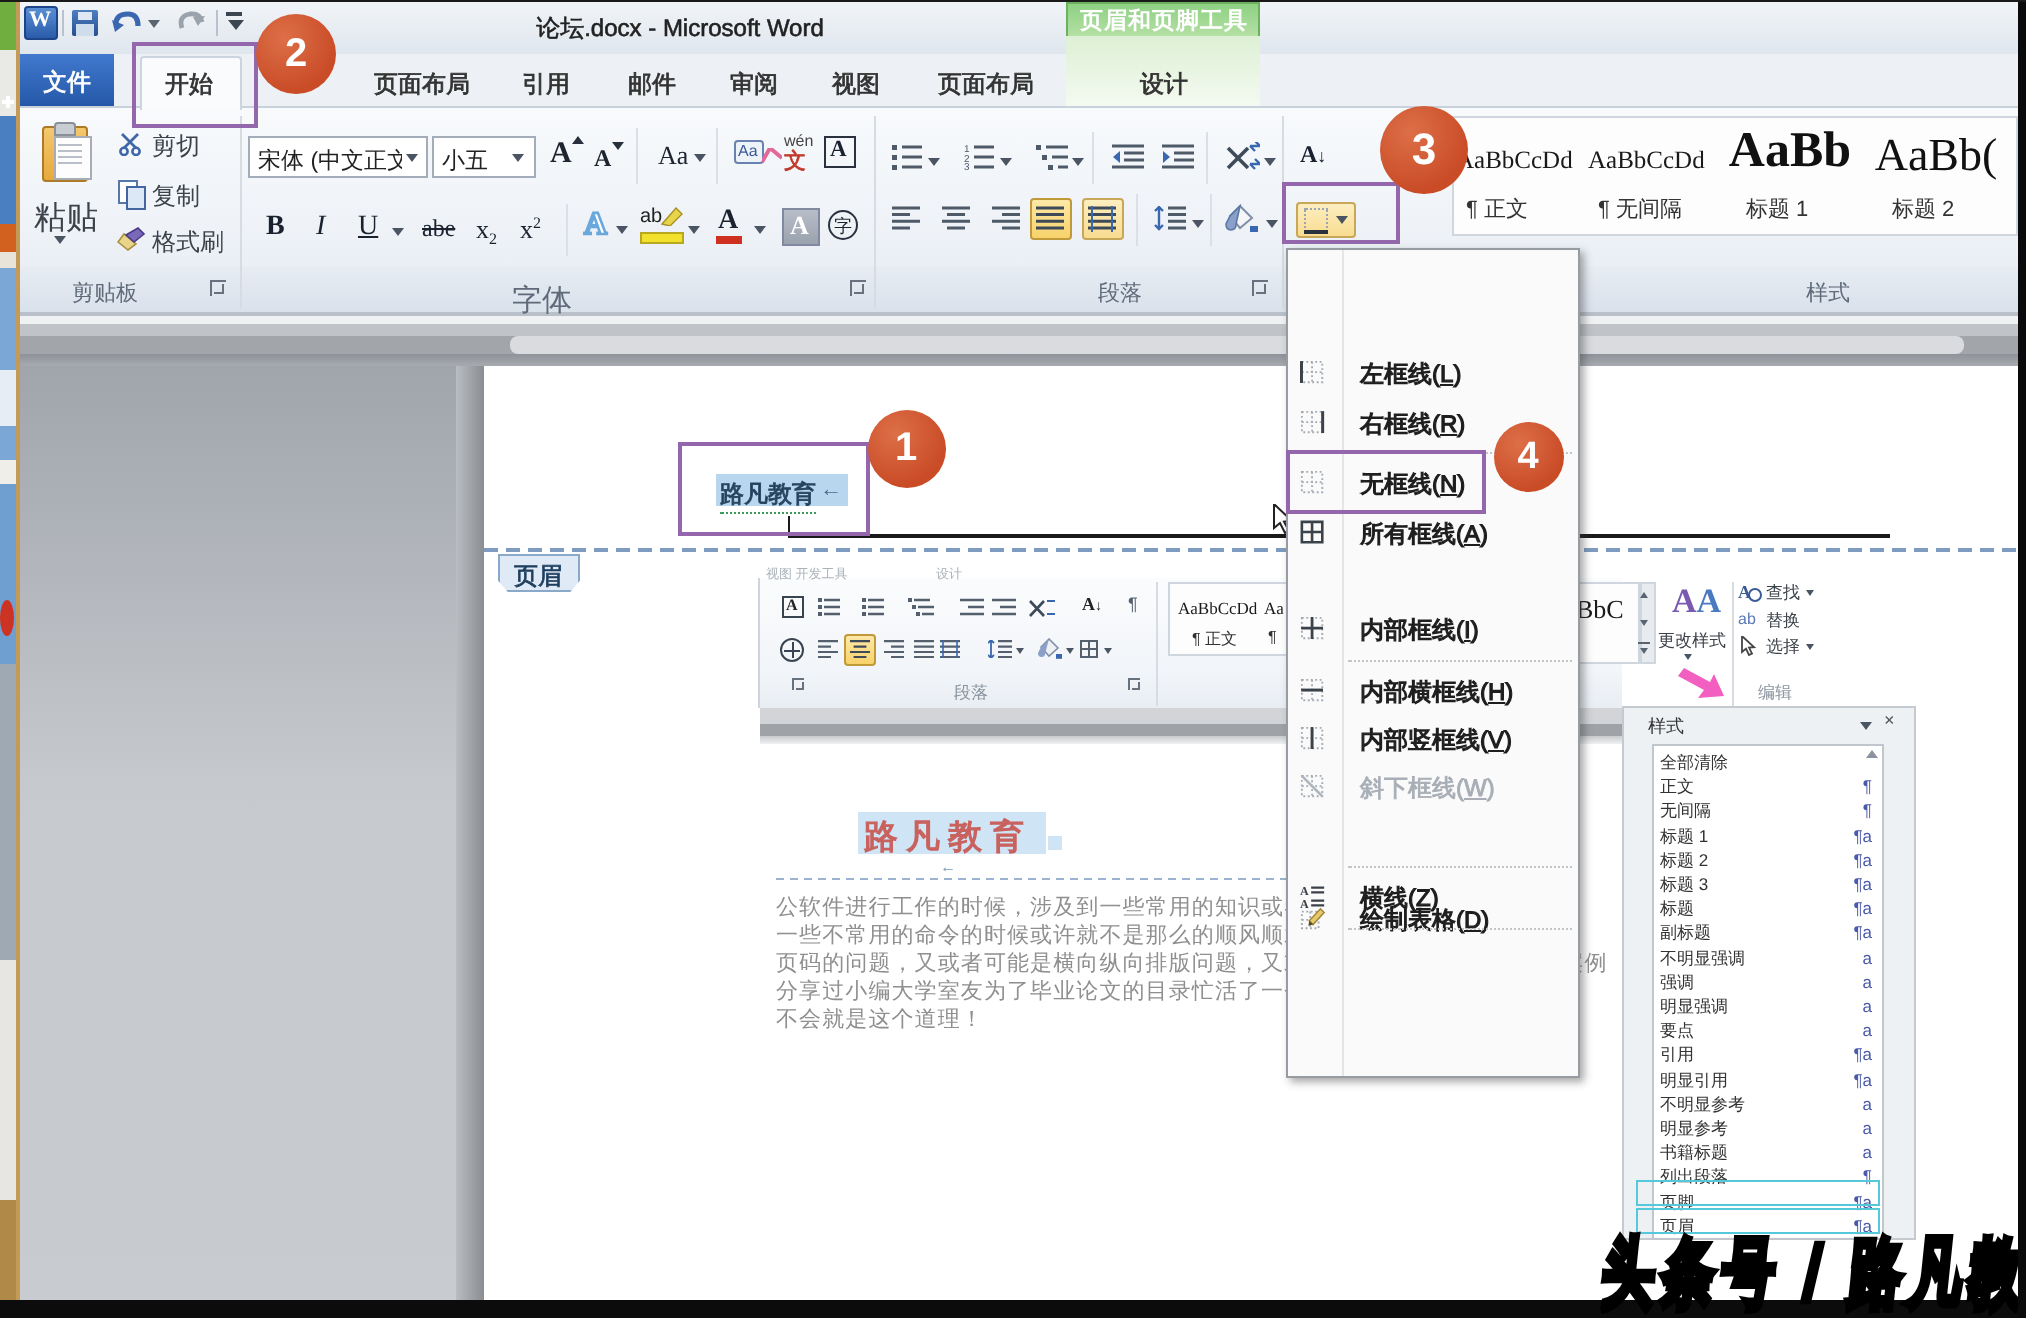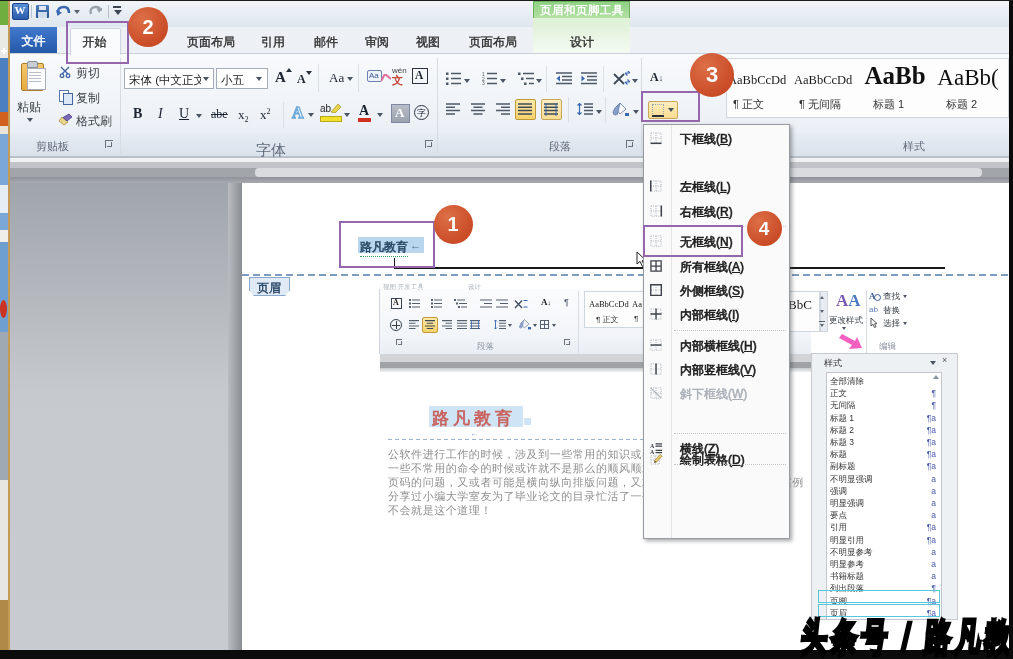--- a/index.html
+++ b/index.html
@@ -76,20 +76,21 @@
  <div class="a" style="left:74px;top:10px;width:0;height:0;border-left:3px solid transparent;border-right:3px solid transparent;border-top:4px solid #5a6470"></div>
 
  <svg class="a" style="left:88px;top:4px" width="16" height="14" viewBox="0 0 16 14">
         <path d="M3 10 Q1 4 7 3 Q12 2.5 13 7" fill="none" stroke="#9aa2ac" stroke-width="2.4"></path>
         <path d="M14.5 4 L11 9 L8.5 4.5 Z" fill="#9aa2ac"></path>
       </svg>
  <div class="a" style="left:108px;top:5px;width:1px;height:13px;background:#b8c2ce"></div>
  <div class="a" style="left:113px;top:6px;width:8px;height:1.5px;background:#3c4652"></div>
  <div class="a" style="left:114px;top:10px;width:0;height:0;border-left:4px solid transparent;border-right:4px solid transparent;border-top:5px solid #3c4652"></div>
 </div>
+<div class="a txt" style="left:255px;top:6px;width:170px;font-size:12px;color:#222;text-align:center;-webkit-text-stroke:0.3px #222">论坛.docx - Microsoft Word</div>
 
 <div class="a" style="left:533px;top:1px;width:97px;height:17px;background:linear-gradient(#8ed183,#b4e0a4);border:1px solid #6cb25e;border-bottom:none;box-sizing:border-box"></div>
 <div class="a txt" style="left:537px;top:3px;width:90px;font-size:11.5px;font-weight:bold;color:#fff;text-align:center;letter-spacing:0.5px">页眉和页脚工具</div>
 <div class="a" style="left:533px;top:18px;width:97px;height:35px;background:linear-gradient(#ddf0d4,#f4faf1)"></div>
 
 <div class="a" id="filetab" style="left:10px;top:27px;width:47px;height:26px;background:linear-gradient(#4179ce,#2558a8);"></div>
 <div class="a txt" style="left:10px;top:33px;width:47px;text-align:center;font-size:12px;color:#fff;-webkit-text-stroke:0.4px #fff">文件</div>
 <div class="a" id="hometab" style="left:70px;top:28px;width:49px;height:26px;background:#fafbfc;border:1px solid #ccd4dd;border-bottom:none;border-radius:2px 2px 0 0"></div>
 <div class="a txt" style="left:70px;top:34px;width:49px;text-align:center;font-size:12px;color:#333;-webkit-text-stroke:0.4px #333">开始</div>
 <div class="a txt" id="tabs2" style="left:0;top:34px;font-size:12px;color:#333;-webkit-text-stroke:0.4px #333">
@@ -101,21 +102,21 @@
  <span class="a" style="left:455px;width:76px;text-align:center">页面布局</span>
  <span class="a" style="left:558px;width:48px;text-align:center">设计</span>
 </div>
 
 <div class="a" id="grp-clipboard">
 
  <div class="a" style="left:21px;top:63px;width:21px;height:26px;background:linear-gradient(#f3c86e,#e8a93c);border:1px solid #ad7b28;border-radius:2px"></div>
  <div class="a" style="left:27px;top:61px;width:9px;height:5px;background:#c8cdd4;border:1px solid #8a9099;border-radius:2px 2px 0 0"></div>
  <div class="a" style="left:27px;top:68px;width:17px;height:20px;background:#fdfdfd;border:1px solid #a8adb5"></div>
  <div class="a" style="left:29px;top:72px;width:12px;height:1px;background:#b9bfc8;box-shadow:0 3px #b9bfc8,0 6px #b9bfc8,0 9px #b9bfc8"></div>
- <div class="a txt" style="left:17px;top:99px;font-size:12px;color:#3c424a">粘贴</div>
+ <div class="a txt" style="left:17px;top:99px;font-size:16px;color:#3c424a">粘贴</div>
  <div class="a" style="left:27px;top:118px;width:0;height:0;border-left:3.5px solid transparent;border-right:3.5px solid transparent;border-top:4.5px solid #4a5463"></div>
 
  <svg class="a" style="left:59px;top:66px" width="12" height="12" viewBox="0 0 12 12">
         <path d="M2 1 L9 8 M10 1 L3 8" stroke="#3f66a8" stroke-width="1.4" fill="none"></path>
         <circle cx="3" cy="9.7" r="1.8" fill="none" stroke="#3f66a8" stroke-width="1.3"></circle>
         <circle cx="9" cy="9.7" r="1.8" fill="none" stroke="#3f66a8" stroke-width="1.3"></circle>
       </svg>
  <div class="a txt" style="left:76px;top:65px;font-size:12px;color:#3c424a">剪切</div>
 
  <div class="a" style="left:59px;top:90px;width:8px;height:10px;background:#fff;border:1px solid #5577aa"></div>
@@ -502,27 +503,20 @@
  </div>
  <div class="a txt" id="panmarks" style="left:924px;top:375px;width:12px;font-size:8.5px;line-height:12.2px;color:#4a5aa8;text-align:right">
 <br>¶<br>¶<br>¶a<br>¶a<br>¶a<br>¶a<br>¶a<br>a<br>a<br>a<br>a<br>¶a<br>¶a<br>a<br>a<br>a<br>¶<br>¶a<br>¶a
  </div>
  <div class="a" style="left:818px;top:590px;width:122px;height:13px;border:1.4px solid #55c8dc;box-sizing:border-box"></div>
  <div class="a" style="left:818px;top:604px;width:122px;height:13px;border:1.4px solid #55c8dc;box-sizing:border-box"></div>
 </div>
 
 <div class="a" id="menu" style="left:643px;top:124px;width:147px;height:415px;background:#fafafa;border:1px solid #979ca3;box-shadow:2px 2px 4px rgba(60,60,60,0.45);box-sizing:border-box;z-index:50">
  <div class="a" style="left:27px;top:0;width:1px;height:413px;background:#e3e5e8"></div>
-<div class="mrow" style="top:2.0px">
-        <svg class="micon" width="14" height="14" viewBox="0 0 14 14">
-          <path d="M1 1 H12 V12 H1 Z M6.5 1 V12 M1 6.5 H12" stroke="#a2aab4" stroke-dasharray="1 1.4" stroke-width="1" fill="none"></path>
-          <path d="M0.6 12.2 H12.4" stroke="#3c424a" stroke-width="1.6" fill="none"></path>
-        </svg>
-        <span class="lb">下框线(<u>B</u>)</span>
-      </div>
 <div class="mrow" style="top:50.400000000000006px">
         <svg class="micon" width="14" height="14" viewBox="0 0 14 14">
           <path d="M1 1 H12 V12 H1 Z M6.5 1 V12 M1 6.5 H12" stroke="#a2aab4" stroke-dasharray="1 1.4" stroke-width="1" fill="none"></path>
           <path d="M0.8 0.6 V12.4" stroke="#3c424a" stroke-width="1.6" fill="none"></path>
         </svg>
         <span class="lb">左框线(<u>L</u>)</span>
       </div>
 <div class="mrow" style="top:105.30000000000001px">
         <svg class="micon" width="14" height="14" viewBox="0 0 14 14">
           <path d="M1 1 H12 V12 H1 Z M6.5 1 V12 M1 6.5 H12" stroke="#a2aab4" stroke-dasharray="1 1.4" stroke-width="1" fill="none"></path>
@@ -534,27 +528,20 @@
           <path d="M1 1 H12 V12 H1 Z M6.5 1 V12 M1 6.5 H12" stroke="#a2aab4" stroke-dasharray="1 1.4" stroke-width="1" fill="none"></path>
           <path d="M12.2 0.6 V12.4" stroke="#3c424a" stroke-width="1.6" fill="none"></path>
         </svg>
         <span class="lb">右框线(<u>R</u>)</span>
       </div>
 <div class="mrow" style="top:129.5px">
         <svg class="micon" width="14" height="14" viewBox="0 0 14 14">
           <path d="M1 1 H12 V12 H1 Z M6.5 1 V12 M1 6.5 H12" stroke="#3c424a" stroke-width="1.4" fill="none"></path>
         </svg>
         <span class="lb">所有框线(<u>A</u>)</span>
-      </div>
-<div class="mrow" style="top:153.7px">
-        <svg class="micon" width="14" height="14" viewBox="0 0 14 14">
-          <path d="M6.5 1 V12 M1 6.5 H12" stroke="#a2aab4" stroke-dasharray="1 1.4" stroke-width="1" fill="none"></path>
-          <path d="M0.8 0.8 H12.2 V12.2 H0.8 Z" stroke="#3c424a" stroke-width="1.5" fill="none"></path>
-        </svg>
-        <span class="lb">外侧框线(<u>S</u>)</span>
       </div>
 <div class="mrow" style="top:177.89999999999998px">
         <svg class="micon" width="14" height="14" viewBox="0 0 14 14">
           <path d="M1 1 H12 V12 H1 Z" stroke="#a2aab4" stroke-dasharray="1 1.4" stroke-width="1" fill="none"></path>
           <path d="M6.5 0.6 V12.4 M0.6 6.5 H12.4" stroke="#3c424a" stroke-width="1.5" fill="none"></path>
         </svg>
         <span class="lb">内部框线(<u>I</u>)</span>
       </div>
 <div class="mrow" style="top:208.60000000000002px">
         <svg class="micon" width="14" height="14" viewBox="0 0 14 14">

